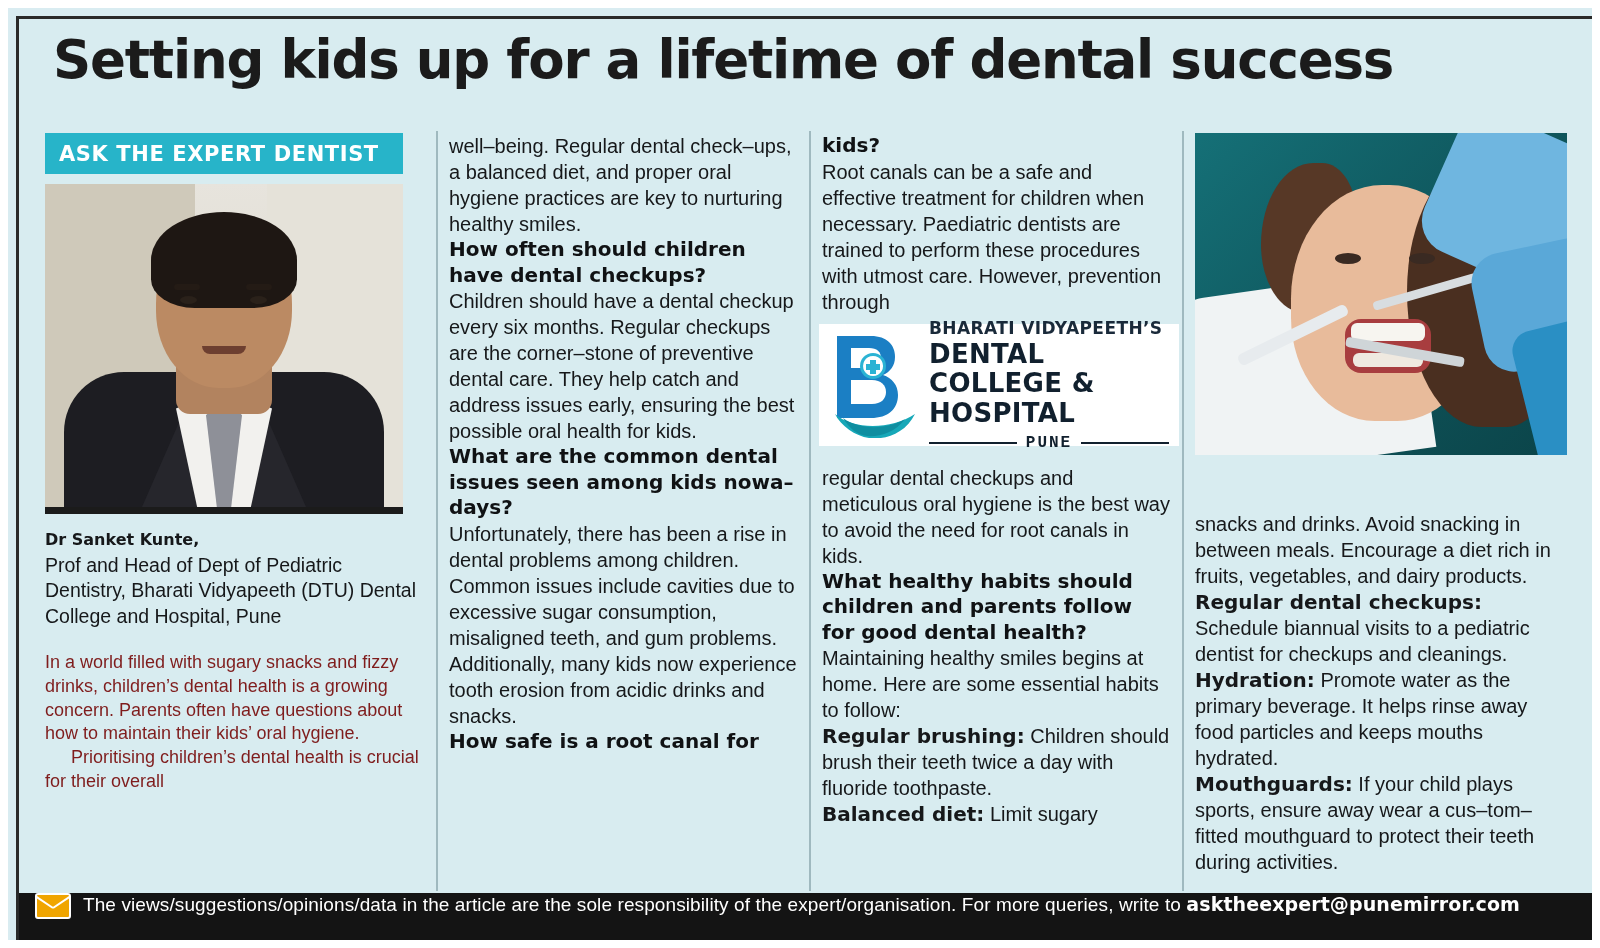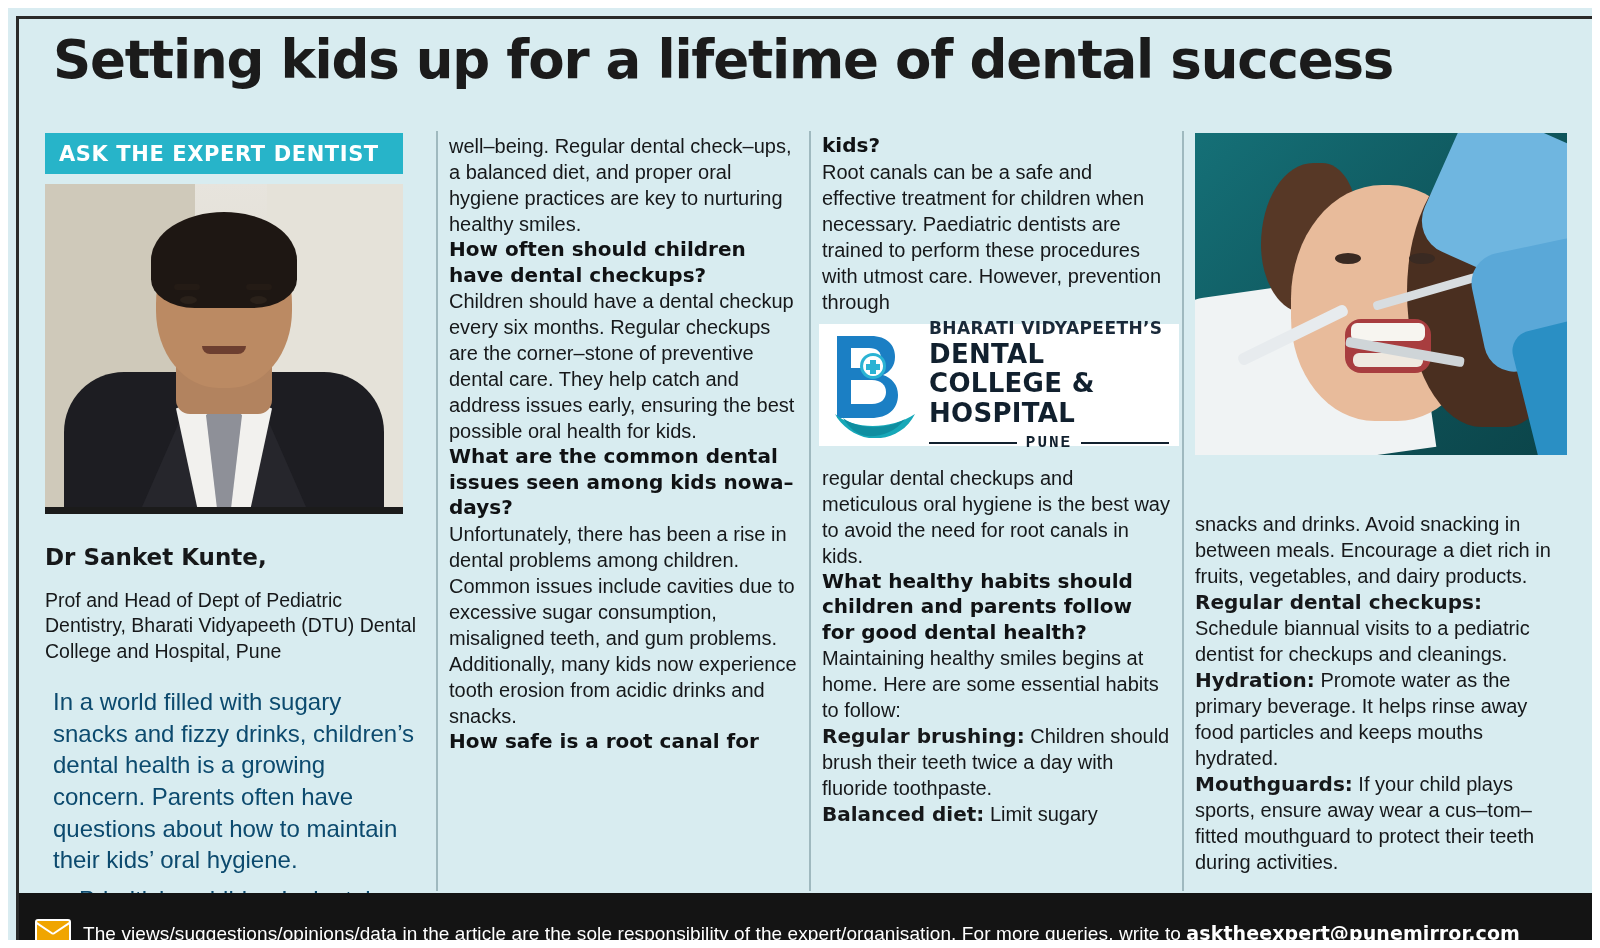--- a/index.html
+++ b/index.html
@@ -89,37 +89,37 @@
   .p-brL { left:50%; margin-left:-50px; }
   .p-brR { left:50%; margin-left:22px; }
   .p-mouth { position:absolute; left:50%; top:162px; margin-left:-22px; width:44px; height:8px; background:#6d3f30; border-radius:0 0 14px 14px; }
   .p-suit { position:absolute; left:50%; bottom:0; margin-left:-160px; width:320px; height:135px; background:#1d1d22; border-radius:60px 60px 0 0; }
   .p-shirt { position:absolute; left:50%; bottom:0; margin-left:-48px; width:96px; height:120px; background:#f2f1ee; clip-path: polygon(50% 0, 100% 18%, 78% 100%, 22% 100%, 0 18%); }
   .p-tie { position:absolute; left:50%; bottom:0; margin-left:-18px; width:36px; height:112px; background:#8e9098; clip-path: polygon(50% 0, 100% 18%, 70% 100%, 30% 100%, 0 18%); }
   .p-lapelL { position:absolute; left:50%; bottom:0; margin-left:-96px; width:70px; height:128px; background:#26262c; clip-path: polygon(100% 0, 100% 100%, 20% 100%); }
   .p-lapelR { position:absolute; left:50%; bottom:0; margin-left:26px; width:70px; height:128px; background:#26262c; clip-path: polygon(0 0, 80% 100%, 0 100%); }
 
   .byline-name {
-    margin-top: 30px;
+    margin-top: 16px;
     font-family: "DejaVu Sans", sans-serif;
     font-weight: bold;
-    font-size: 23px;
+    font-size: 16px;
     color: #16181a;
   }
   .byline-rest {
-    margin-top: 18px;
+    margin-top: 4px;
     font-size: 19.5px;
     line-height: 1.3;
     color: #16181a;
   }
   .col1 p.body {
-    margin: 8px;
-    font-size: 24px;
+    margin: 0;
+    font-size: 18px;
     line-height: 1.32;
-    color: #0c4a6e;
+    color: #7f1d1d;
   }
   .col1 p.gap { margin-top: 22px; }
   .indent { text-indent: 26px; }
 
   
   .col {
     position: absolute;
     top: 114px;
     font-size: 20px;
     line-height: 1.30;
@@ -187,21 +187,21 @@
 
   
   .footer {
     position: absolute;
     left: 0; bottom: 0;
     width: 100%;
     height: 52px;
     background: #141414;
     color: #ffffff;
     display: flex;
-    align-items: flex-end;
+    align-items: flex-start;
     padding: 0 16px;
   }
   .mail-icon {
     width: 36px; height: 26px;
     background: #f0a500;
     border: 2px solid #ffffff;
     border-radius: 3px;
     position: relative;
     flex: 0 0 auto;
     margin-right: 12px;

